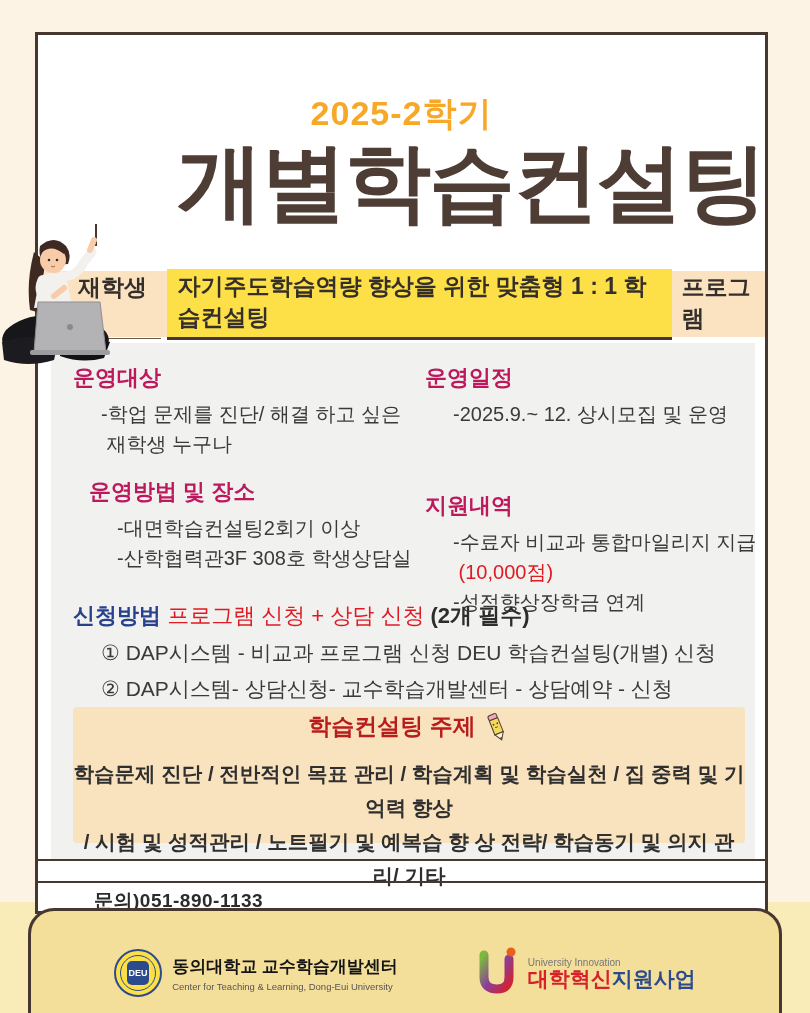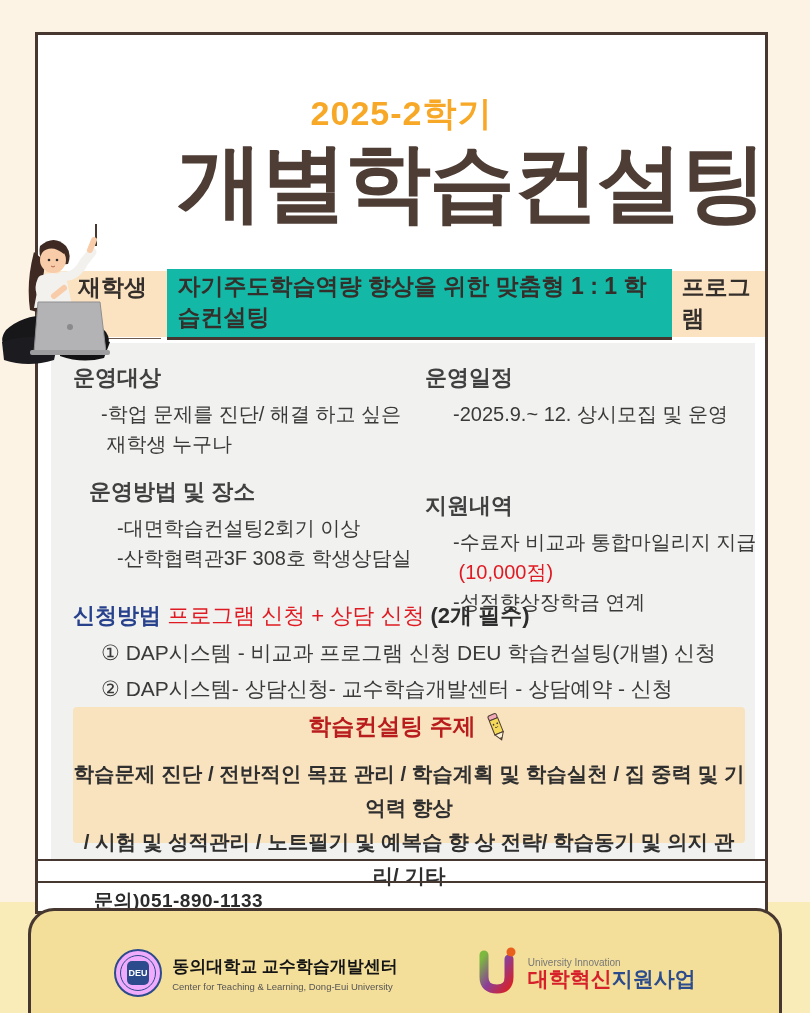--- a/index.html
+++ b/index.html
@@ -15,26 +15,26 @@
           background:#ffffff; border:3px solid #463831;padding-left:29px; }
 
   .semester { position:absolute; left:0; top:56px; width:100%; text-align:center;
               font-size:34px; font-weight:bold; color:#f7a827; letter-spacing:1px; }
   .main-title { position:absolute; left:0; top:100px; width:100%; text-align:right;
                 font-size:86px; font-weight:900; color:#4d3d34; letter-spacing:-2px; line-height:1.1; }
 
   .banner { position:absolute; left:0; top:236px; width:100%; height:66px; background:#fbe2c1;
             display:flex; align-items:center; padding-left:36px; font-size:23px; font-weight:bold; color:#352f2b; }
   .banner .prefix { border-bottom:1px solid #6b5a4d; padding:2px 4px 4px 4px; }
-  .banner .hl { background:#14b8a6; border-bottom:3px solid #463831; padding:2px 10px 4px 10px; margin:0 6px; }
+  .banner .hl { background:#fde047; border-bottom:3px solid #463831; padding:2px 10px 4px 10px; margin:0 6px; }
   .banner .suffix { padding:2px 4px 4px 4px; }
 
   .panel { position:absolute; left:13px; top:308px; width:704px; height:518px; background:#f1f1ef; }
   .sec { position:absolute; }
-  .sec-h { font-size:22px; font-weight:bold; color:#404040; margin-bottom:6px; }
+  .sec-h { font-size:22px; font-weight:bold; color:#be185d; margin-bottom:6px; }
   .sec-line { font-size:20px; color:#3a3a3a; line-height:30px; white-space:pre;margin-left:28px; }
   .red { color:#e01a22; font-weight:normal; }
   .dark { color:#2d2d2d; font-weight:bold; }
   .apply-h { font-size:22px; font-weight:bold; }
   .apply-steps .sec-line { font-size:21px; line-height:36px; }
 
   .topic-box { position:absolute; left:22px; top:364px; width:672px; height:136px;
                background:#f9e2be; border-radius:4px; }
   .topic-title { position:absolute; left:0; top:4px; width:100%; text-align:center;
                  font-size:23px; font-weight:bold; color:#b91c1c; }
@@ -46,21 +46,21 @@
   .rule2 { position:absolute; left:0; top:846px; width:100%; height:2px; background:#463831; }
   .contact { position:absolute; left:56px; top:853px; font-size:19px; font-weight:bold;
              color:#2b2b2b; letter-spacing:0.5px; }
 
   
   .envelope { position:absolute; left:28px; top:908px; width:754px; height:130px;
               background:#f3de9a; border:3px solid #463831; border-radius:26px 26px 0 0;
               display:flex; align-items:center; justify-content:center; gap:78px; }
   .logo-block { display:flex; align-items:center; gap:10px; }
   .seal { width:48px; height:48px; border:2px solid #2b4b8c; border-radius:50%;
-          background:#f0abfc; display:flex; align-items:center; justify-content:center; position:relative;text-align:right; }
+          background:#fde047; display:flex; align-items:center; justify-content:center; position:relative;text-align:right; }
   .seal::before { content:""; position:absolute; inset:4px; border:1px solid #2b4b8c; border-radius:50%; }
   .seal-core { width:22px; height:24px; background:#2b4b8c; border-radius:5px; color:#fff;
                font-size:9px; font-weight:bold; display:flex; align-items:center; justify-content:center; }
   .ctl-name { font-size:17px; font-weight:bold; color:#141414; }
   .ctl-en { font-size:9.5px; color:#555; margin-top:3px; }
   .ui-text-top { font-size:10px; color:#777; }
   .ui-text-main { font-size:21px; font-weight:bold; line-height:22px; }
   .ui-red { color:#d6212b; }
   .ui-blue { color:#2b4b8c; }
 

